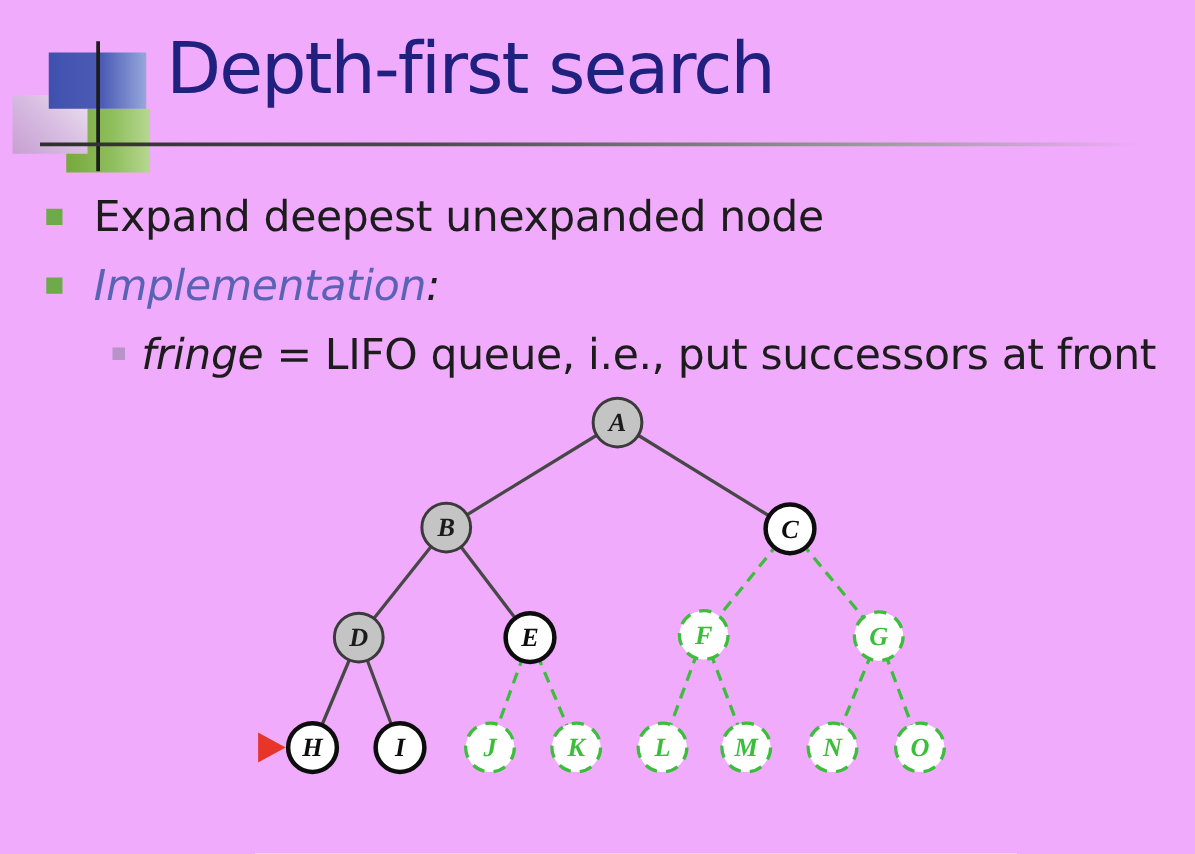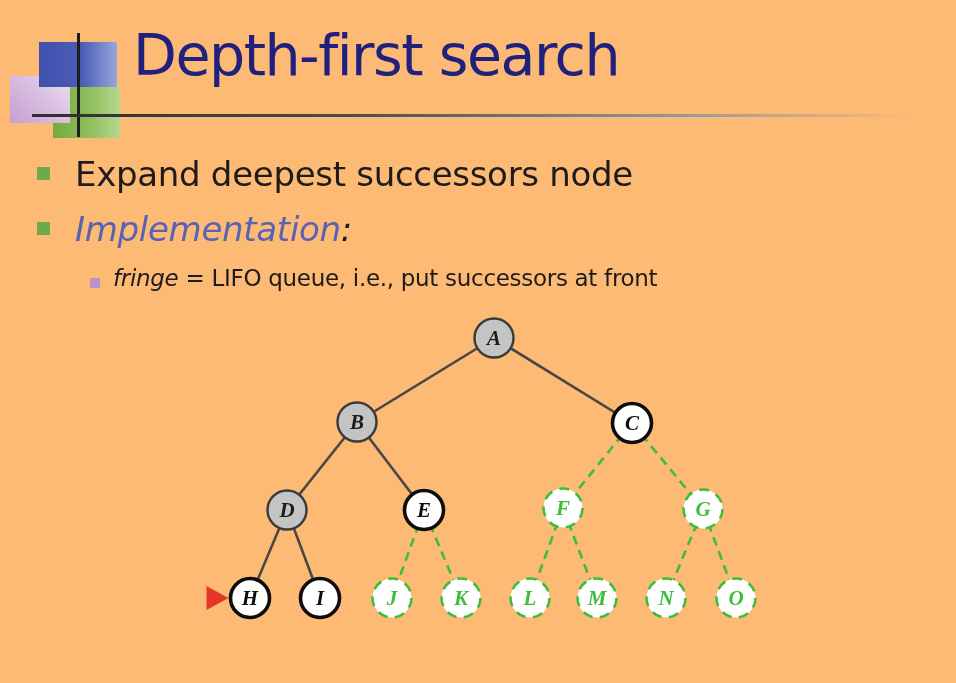--- a/index.html
+++ b/index.html
@@ -1,17 +1,17 @@
 <!DOCTYPE html>
 <html><head>
 <meta charset="utf-8">
 <style>
   html,body{margin:0;padding:0;background:#ffffff;}
   .slide{
-    position:relative;width:956px;height:683px;background:#fdba74;overflow:hidden;
+    position:relative;width:956px;height:683px;background:#f0abfc;overflow:hidden;
     font-family:"DejaVu Sans","Liberation Sans",sans-serif;
   }
   
   .sq{position:absolute;}
   .sq-green{left:53px;top:87px;width:67px;height:51px;z-index:1;
     background:linear-gradient(90deg,#76a93c 0%,#8fbe5d 55%,#b7d791 100%);}
   .sq-purple{left:10px;top:76px;width:60px;height:47px;z-index:2;
     background:linear-gradient(225deg,#ece0f0 0%,#d9bfe2 45%,#c79fd3 100%);}
   .sq-blue{left:39px;top:42px;width:78px;height:45px;z-index:3;
     background:linear-gradient(90deg,#4050ae 0%,#4c5cb5 55%,#97a7dc 100%);}
@@ -26,21 +26,21 @@
   
   .bullet-sq{position:absolute;width:13px;height:13px;background:#6eaa4b;}
   .bq1{left:37px;top:167px;}
   .bq2{left:37px;top:222px;}
   .bullet-text{position:absolute;left:75px;font-size:34px;line-height:1.1;
     letter-spacing:-0.3px;color:#1c1c1c;white-space:nowrap;}
   .bt1{top:156px;}
   .bt2{top:211px;font-style:italic;}
   .impl{color:#5a62b4;}
   .sub-sq{position:absolute;left:90px;top:278px;width:10px;height:10px;background:#b893c8;}
-  .sub-text{position:absolute;left:113px;top:266px;font-size:23px;line-height:1.1;
+  .sub-text{position:absolute;left:113px;top:266px;font-size:34px;line-height:1.1;
     letter-spacing:-0.3px;color:#1c1c1c;white-space:nowrap;}
   .sub-text .frg{font-style:italic;}
   
   .tree-svg{position:absolute;left:0;top:0;width:956px;height:683px;z-index:6;}
   .tree-svg text.node-label{
     font-family:"Liberation Serif","DejaVu Serif",serif;
     font-style:italic;font-weight:bold;font-size:21px;text-anchor:middle;
   }
 </style>
 </head>
@@ -50,21 +50,21 @@
 
   <div class="sq sq-green"></div>
   <div class="sq sq-purple"></div>
   <div class="sq sq-blue"></div>
   <div class="vline"></div>
   <div class="hrule"></div>
 
   <div class="title">Depth-first search</div>
 
   <div class="bullet-sq bq1"></div>
-  <div class="bullet-text bt1">Expand deepest successors node</div>
+  <div class="bullet-text bt1">Expand deepest unexpanded node</div>
 
   <div class="bullet-sq bq2"></div>
   <div class="bullet-text bt2">
     <span class="impl">Implementation</span><span>:</span>
   </div>
 
   <div class="sub-sq"></div>
   <div class="sub-text">
     <span class="frg">fringe</span><span> = LIFO queue, i.e., put successors at front</span>
   </div>

